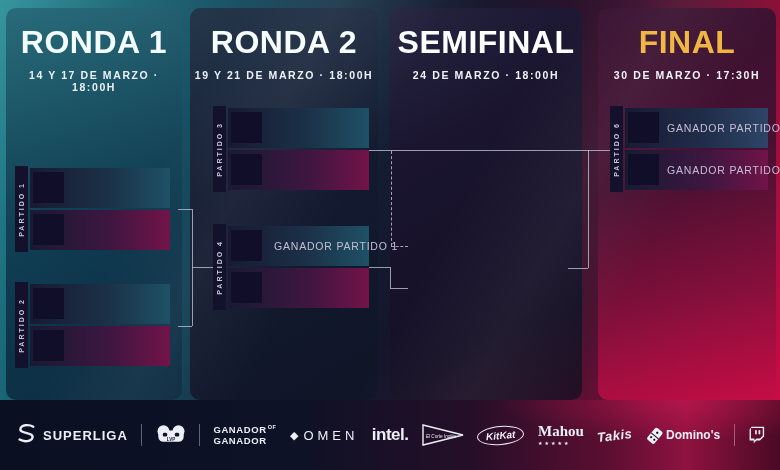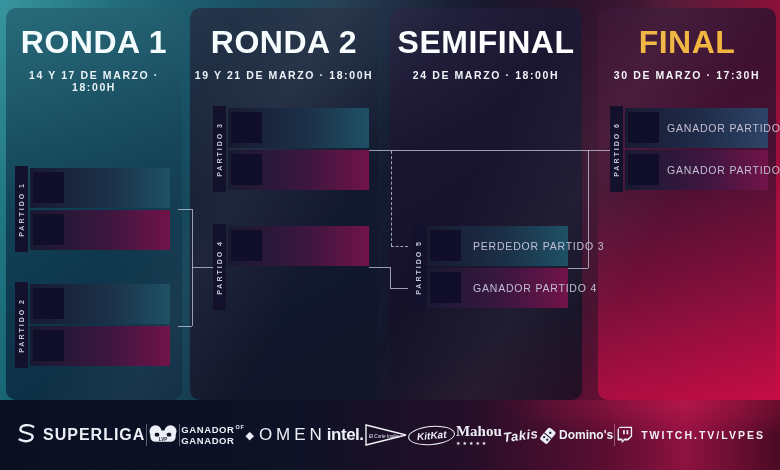--- a/index.html
+++ b/index.html
@@ -45,25 +45,25 @@
 
   #sponsor-bar{
     position:absolute;left:0;top:400px;width:780px;height:70px;
     display:flex;align-items:center;justify-content:space-between;padding:0 15px;
     background:linear-gradient(90deg,#0a0f22 0%,#0e1226 38%,#250e28 60%,#5c0e31 78%,#8e1240 88%,#4a0a24 100%);
     color:#edeff6;
   }
   #sponsor-bar::before{content:"";position:absolute;inset:0;background:radial-gradient(260px 60px at 87% 0%,rgba(225,25,85,.45),transparent 70%);pointer-events:none;}
   .sp{position:relative;display:flex;align-items:center;flex:none;}
   .sep{width:1px;height:22px;background:rgba(255,255,255,.35);flex:none;}
-  .sl-text{font-size:16px;font-weight:bold;letter-spacing:1px;margin-left:6px;}
+  .sl-text{font-size:13px;font-weight:bold;letter-spacing:1px;margin-left:6px;}
   .lol{line-height:1;font-weight:bold;font-size:9.5px;letter-spacing:.6px;}
   .lol .of{font-size:5.5px;vertical-align:top;margin-left:1px;}
   .omen-d{font-size:11px;margin-right:5px;}
-  .omen-t{font-size:17px;letter-spacing:4px;font-weight:400;}
+  .omen-t{font-size:13px;letter-spacing:4px;font-weight:400;}
   .intel{font-size:17px;font-weight:bold;letter-spacing:-.5px;}
   .kitkat{display:inline-block;border:1.5px solid #edeff6;border-radius:50%;padding:3px 8px;font-size:10px;font-weight:bold;font-style:italic;transform:rotate(-5deg);}
   .mahou{text-align:left;line-height:1;}
   .mahou-t{font-family:"Liberation Serif",serif;font-weight:bold;font-size:15px;}
   .mahou-s{font-size:5px;letter-spacing:2px;margin-top:2px;}
   .takis{font-size:13px;font-weight:bold;font-style:italic;transform:rotate(-7deg);letter-spacing:.5px;}
   .dom-t{font-size:12px;font-weight:bold;margin-left:3px;}
   .twitch-t{font-size:10.5px;font-weight:bold;letter-spacing:2px;margin-left:8px;}
   svg text{font-family:"Liberation Sans",sans-serif;}
 </style>
@@ -147,41 +147,30 @@
           <span class="nm"></span>
         </div>
     </div>
   </div>
 
   <div class="match" id="m4" style="left:213px;top:224px;height:86px;">
     <div class="strip">
         <span>PARTIDO 4</span>
       </div>
     <div class="rows w141">
-      <div class="slot red">
-          <div class="sq"></div>
-        </div>
-    </div>
-  </div>
-
-  <div class="match" id="m5" style="left:412px;top:224px;height:86px;">
-    <div class="strip">
-        <span>PARTIDO 5</span>
-      </div>
-    <div class="rows w141">
-      <div class="slot teal">
-          <div class="sq"></div>
-          <span class="nm">PERDEDOR PARTIDO 3</span>
-        </div>
-      <div class="slot red">
-          <div class="sq"></div>
-          <span class="nm">GANADOR PARTIDO 4</span>
-        </div>
-    </div>
-  </div>
+      <div class="slot teal">
+          <div class="sq"></div>
+          <span class="nm">GANADOR PARTIDO 1</span>
+        </div>
+      <div class="slot red">
+          <div class="sq"></div>
+        </div>
+    </div>
+  </div>
+
 
   <div class="match" id="m6" style="left:610px;top:106px;height:86px;">
     <div class="strip">
         <span>PARTIDO 6</span>
       </div>
     <div class="rows w143">
       <div class="slot blue">
           <div class="sq"></div>
           <span class="nm">GANADOR PARTIDO 3</span>
         </div>
@@ -260,17 +249,16 @@
       </svg>
       <span class="dom-t">Domino's</span>
     </div>
     <div class="sep"></div>
     <div class="sp">
       <svg width="17" height="18" viewBox="0 0 24 26">
         <path d="M5 1 2 5v16h6v4l4-4h5l6-6V1H5zm16 13-4 4h-5l-3 3v-3H4V3h17v11z" fill="#edeff6"></path>
         <rect x="10" y="6" width="2.4" height="6" fill="#edeff6"></rect>
           <rect x="15" y="6" width="2.4" height="6" fill="#edeff6"></rect>
       </svg>
-      <span class="twitch-t">TWITCH.TV/LVPES</span>
     </div>
   </div>
 
 </div>
 
 </body></html>

